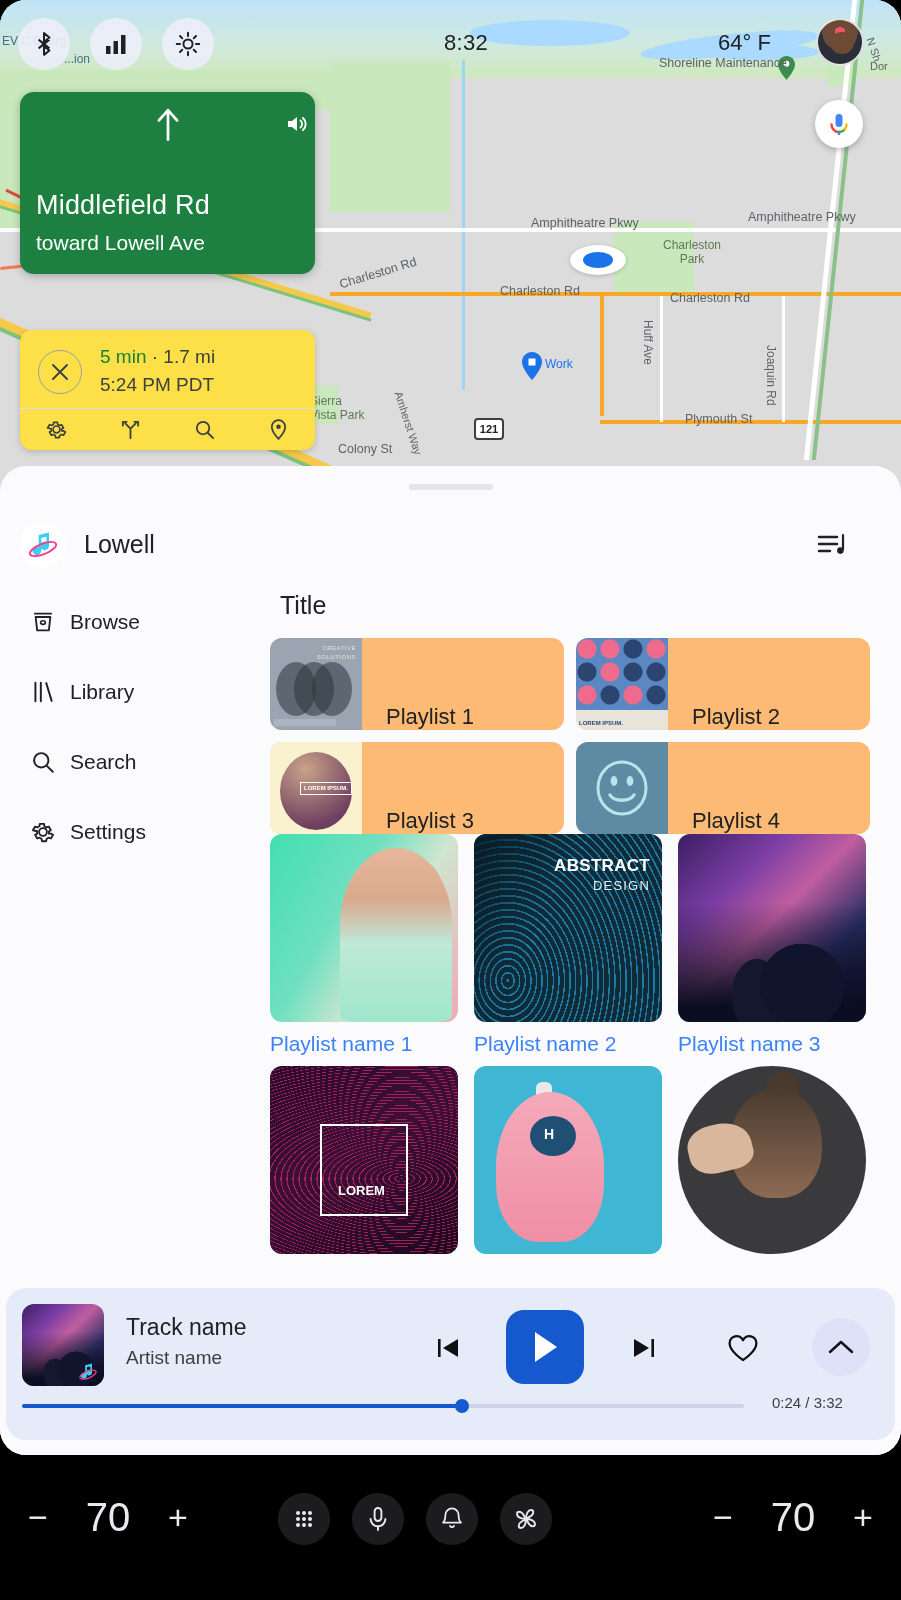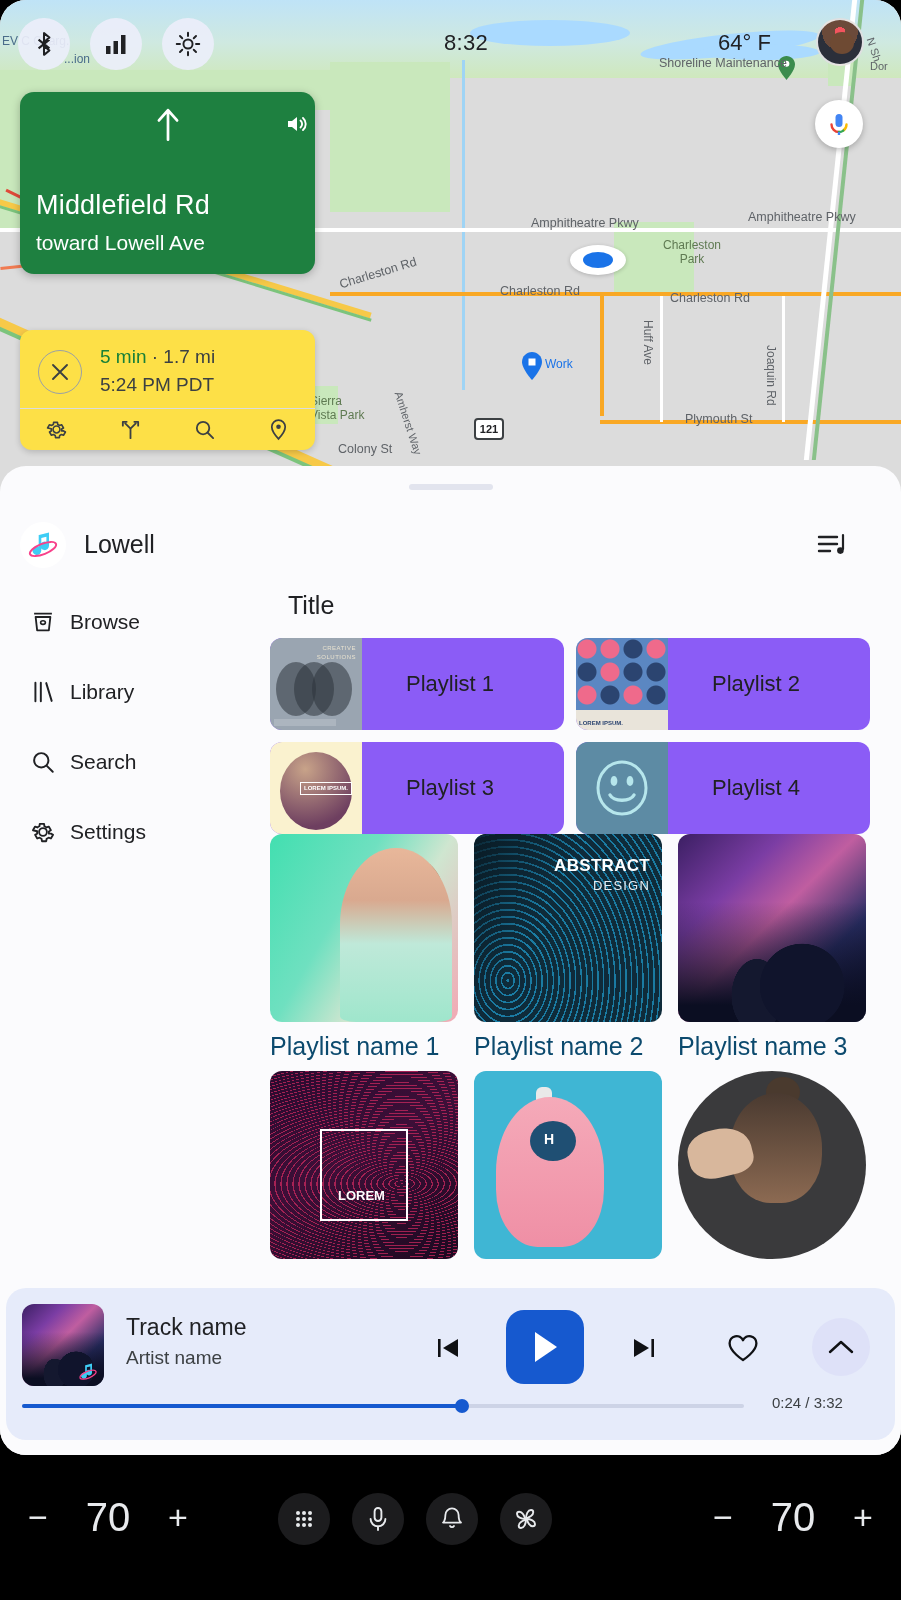--- a/index.html
+++ b/index.html
@@ -82,26 +82,26 @@
   
   #sidebar { position:absolute; left:12px; top:125px; width:232px; }
   .navitem { position:relative; height:62px; border-radius:16px; display:flex; align-items:center;
              padding-left:18px; margin-bottom:8px; }
   .navitem.active { background:#dee1f8; }
   .navitem .ico { width:34px; display:flex; align-items:center; justify-content:flex-start; }
   .navitem .lbl { font-size:21px; color:#202124; margin-left:6px; }
 
   
   #content { position:absolute; left:270px; top:125px; width:620px; height:860px; overflow:hidden; }
-  .sec-title { font-size:25px; color:#202124; margin:0 0 18px 18px; }
+  .sec-title { font-size:25px; color:#202124; margin:0 0 18px 10px; }
   .sec-title.second { margin-top:36px; }
 
   .pl-grid { display:grid; grid-template-columns:294px 294px; gap:12px 12px; }
-  .pl-card { position:relative; height:92px; background:#8b5cf6; border-radius:12px;
-             display:flex; align-items:center; overflow:hidden;gap:20px; }
+  .pl-card { position:relative; height:92px; background:#fdba74; border-radius:12px;
+             display:flex; align-items:flex-end; overflow:hidden; }
   .pl-art  { width:92px; height:92px; flex:0 0 92px; position:relative; overflow:hidden; }
   .pl-name { font-size:22px; color:#202124; margin-left:24px; }
 
   
   .art1 { background:#9aa5b1; }
   .art1 .ov { position:absolute; left:6px; top:24px; width:80px; height:54px; }
   .art1 .ov i{ position:absolute; top:0; width:40px; height:54px; border-radius:50%;
                background:rgba(45,52,60,.55); }
   .art1 .cap{ position:absolute; right:6px; top:6px; font-size:6px; color:#e8e2d0;
               letter-spacing:.5px; text-align:right; line-height:1.5;}
@@ -132,21 +132,21 @@
                background:radial-gradient(circle at 35% 22%,#c8a389,#6e3f60 75%); }
   .art3 .cap{ position:absolute; left:30px; top:40px; font-size:6px; font-weight:bold; color:#fff;
               border:1px solid #fff; padding:2px 3px; line-height:1.1; }
 
   .art4 { background:#5d8ba4; display:flex; align-items:center; justify-content:center; }
 
   
   .al-grid { display:grid; grid-template-columns:188px 188px 188px; gap:10px 16px; }
   .al-tile { width:188px; }
   .al-art  { width:188px; height:188px; border-radius:12px; overflow:hidden; position:relative; }
-  .al-name { font-size:25px; color:#0c4a6e; margin-top:10px; white-space:nowrap; }
+  .al-name { font-size:21px; color:#3b82f6; margin-top:10px; white-space:nowrap; }
 
   .a1 { background:linear-gradient(120deg,#42dfb0 0%,#6fe0c0 38%,#cfe6d0 62%,#f2a8b4 100%); }
   .a1 .fig{ position:absolute; right:6px; top:14px; width:112px; height:174px;
             background:linear-gradient(180deg,#e8b79a 0%,#d9a98f 30%,#bfe9d9 55%,#9fe6cc 100%);
             border-radius:50% 50% 16px 16px/44% 44% 6px 6px; filter:blur(.4px);}
   .a1 .hair{ position:absolute; right:10px; top:26px; width:74px; height:140px;
              background:linear-gradient(180deg,#8a6a4a,#b08a5e); border-radius:40% 40% 48% 48%; opacity:.9;}
 
   .a2 { background:#0f2b3a; }
   .a2 .waves{ position:absolute; inset:0;

